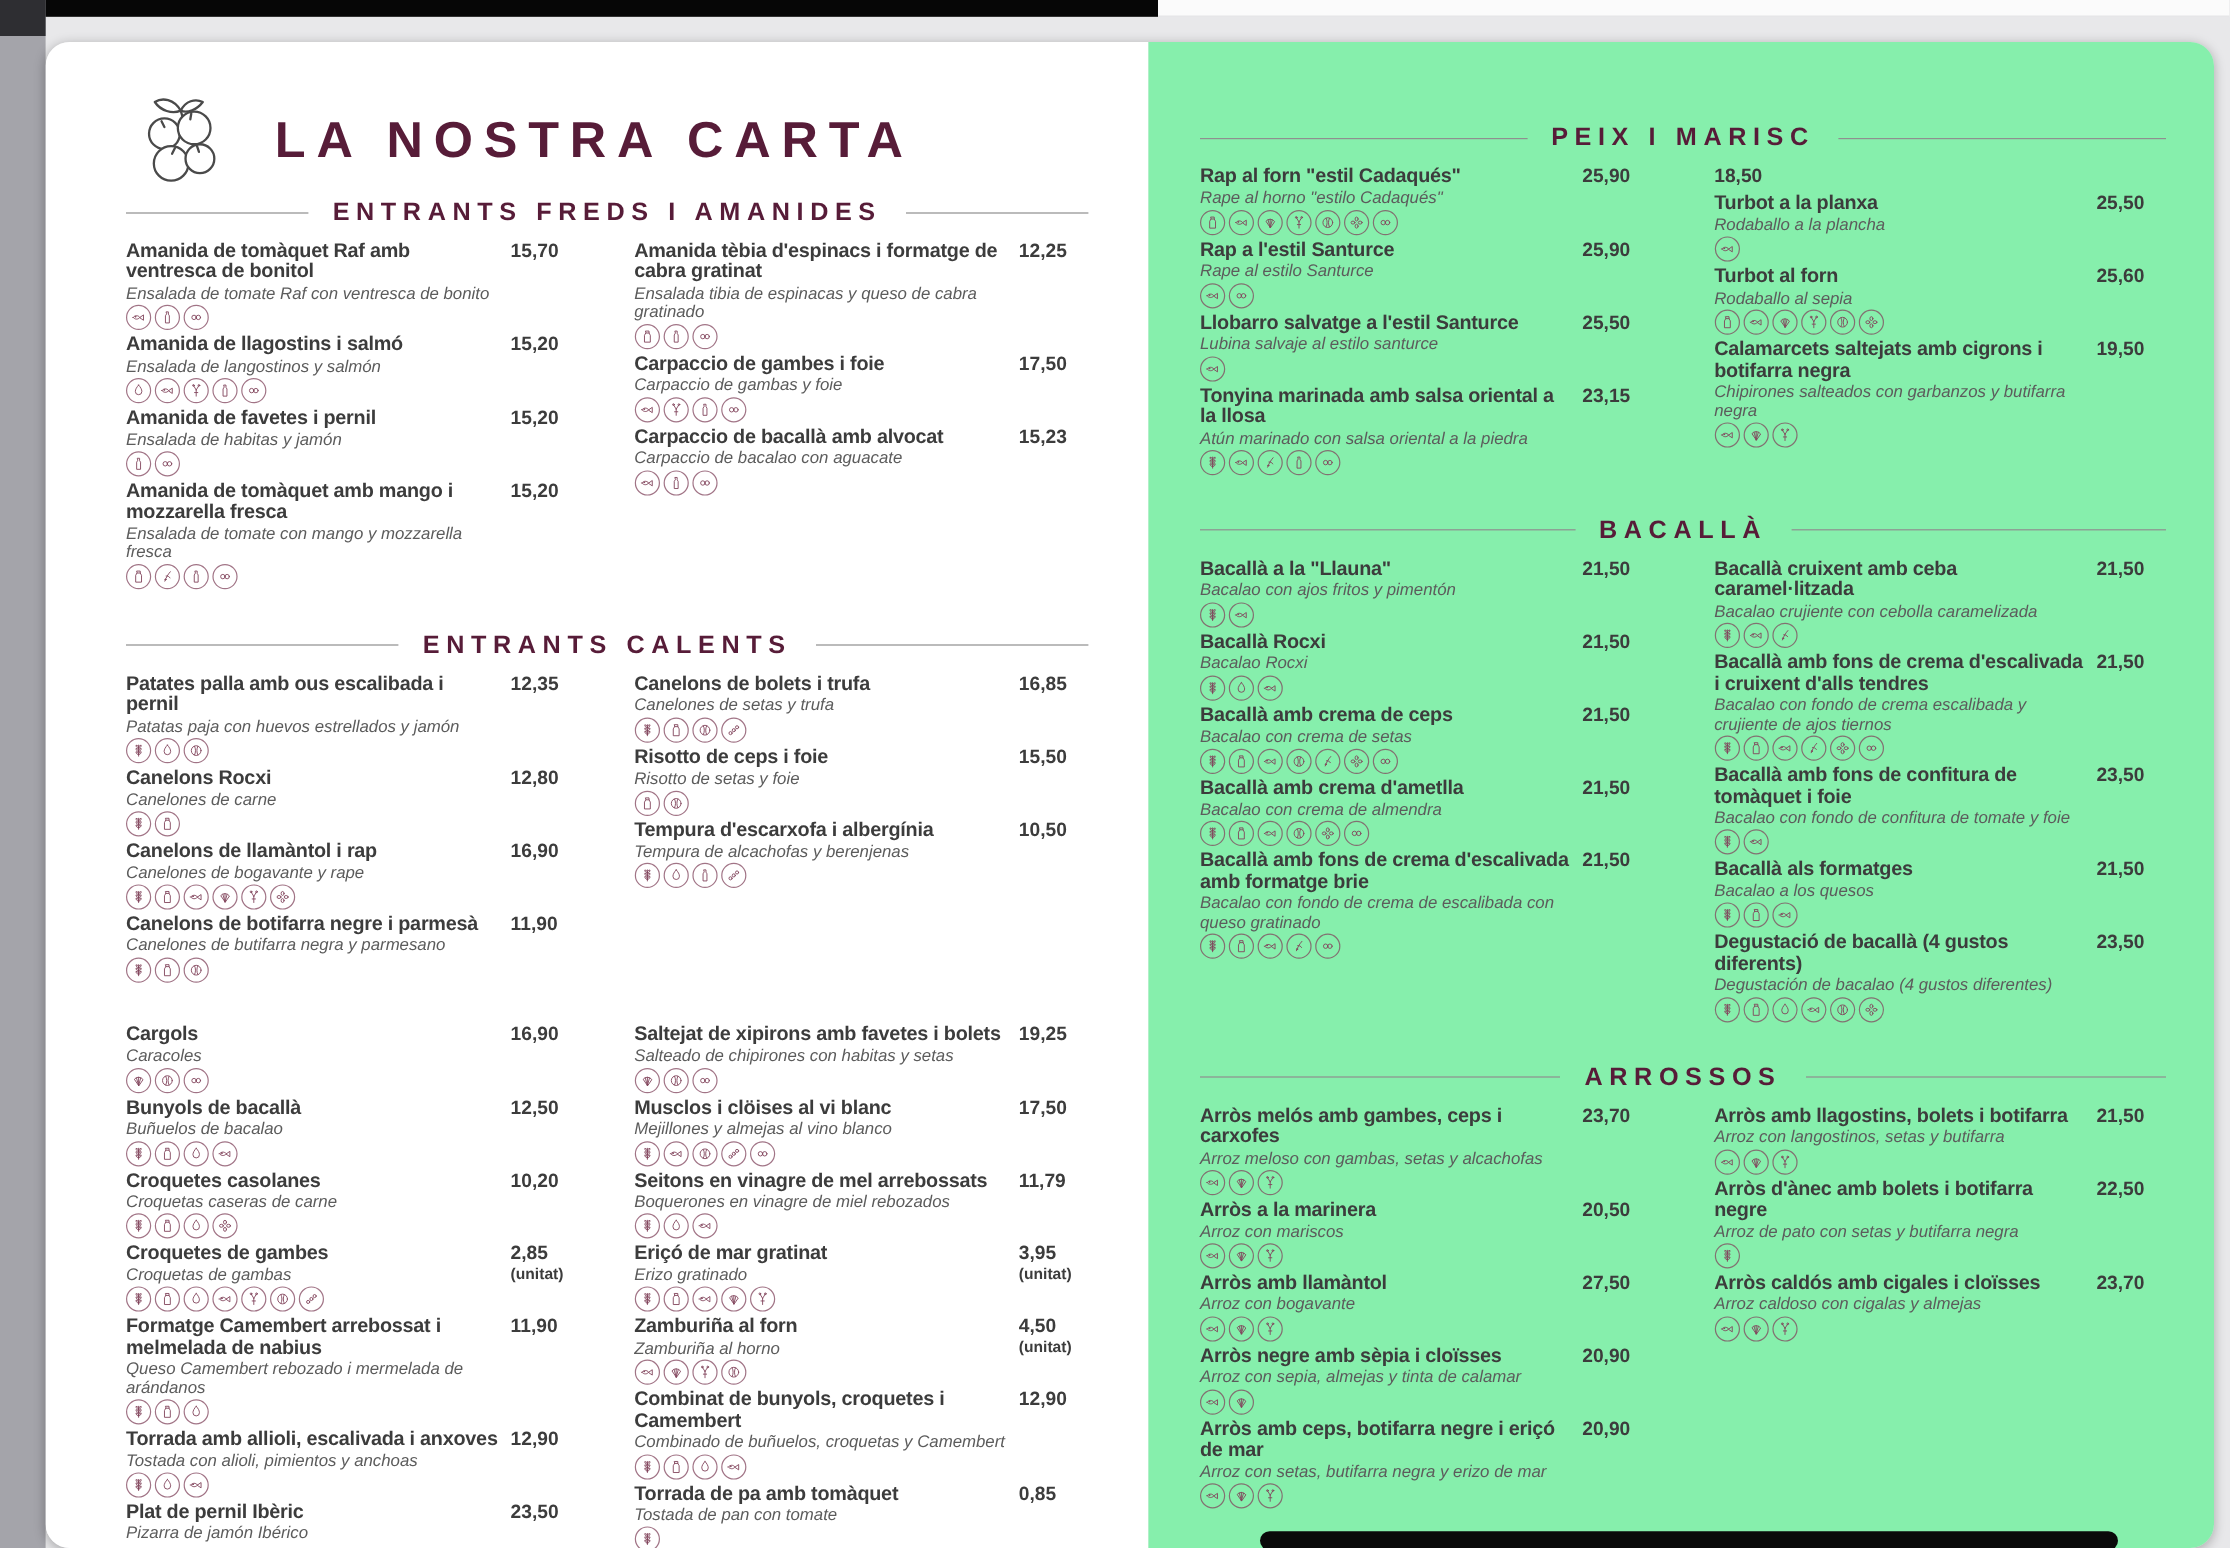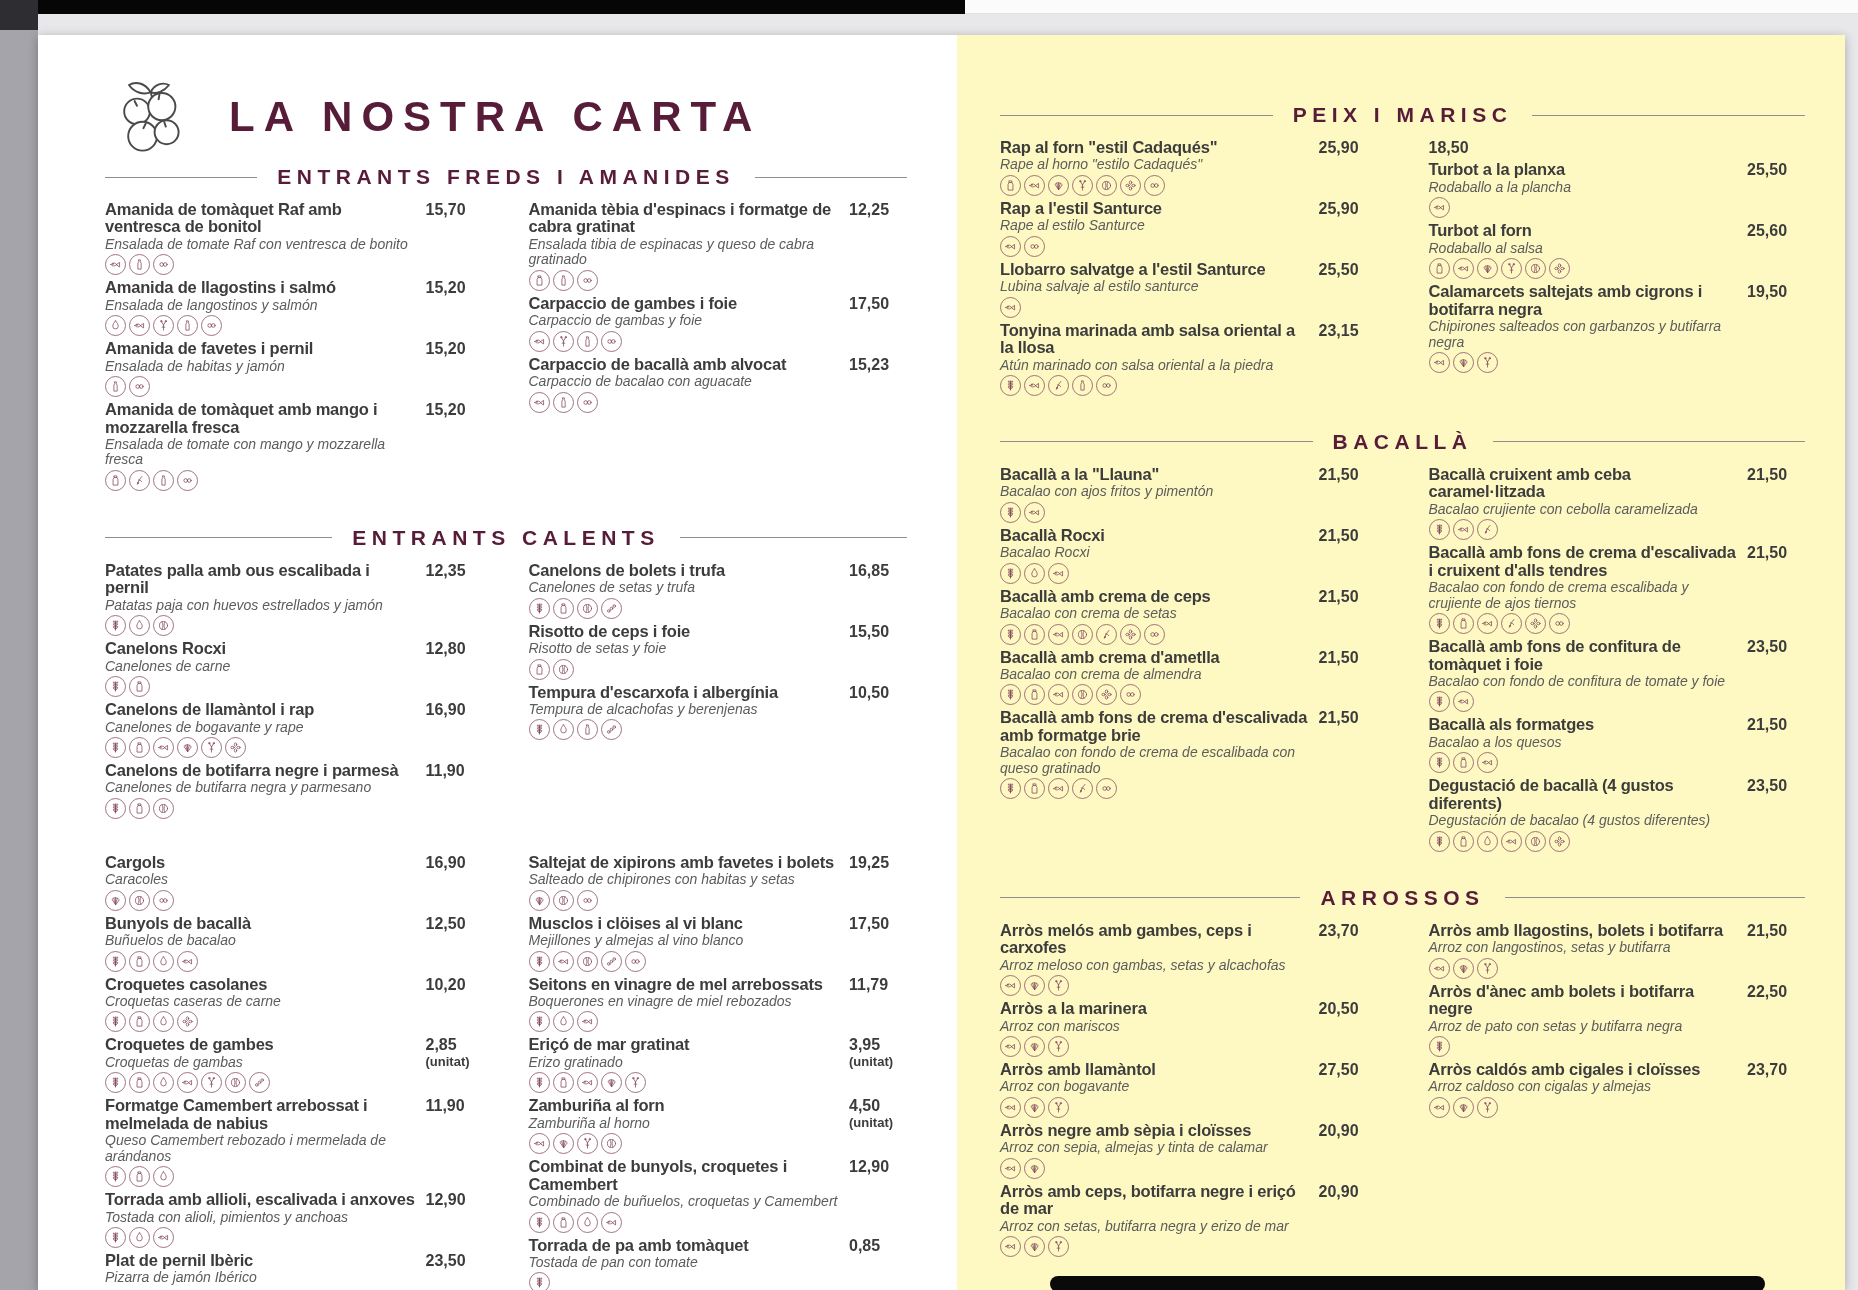--- a/index.html
+++ b/index.html
@@ -14,25 +14,25 @@
     background:#e8e8ea;
     font-family:"Liberation Sans", sans-serif;
   }
   #stage{position:relative;width:1858px;height:1290px;}
   .left-strip{position:absolute;left:0;top:0;width:38px;height:1290px;background:#a4a4aa;}
   .left-strip-top{position:absolute;left:0;top:0;width:38px;height:30px;background:#2e2e32;}
   .top-bar-black{position:absolute;left:38px;top:0;width:927px;height:14px;background:#060606;}
   .top-bar-light{position:absolute;left:965px;top:0;width:893px;height:14px;background:#fbfbfb;border-bottom:1px solid #e2e2e4;box-sizing:border-box;}
   .spread{
     position:absolute;left:38px;top:35px;width:1807px;height:1255px;
-    display:flex;box-shadow:0 2px 10px rgba(0,0,0,.28);overflow:hidden;
+    display:flex;box-shadow:0 2px 10px rgba(0,0,0,.28);overflow:hidden;border-radius:20px;
   }
   .page{box-sizing:border-box;overflow:hidden;}
   .page-left{width:919px;background:#ffffff;padding:36px 50px 0 67px;}
-  .page-right{width:888px;background:#fef9c3;padding:68px 40px 16px 43px;}
+  .page-right{width:888px;background:#86efac;padding:68px 40px 16px 43px;}
 
   .brand{display:flex;align-items:center;gap:36px;height:92px;margin:0 0 2px 8px;}
   .logo svg{width:80px;height:88px;display:block;}
   .title{
     font-size:42px;font-weight:bold;letter-spacing:9px;color:var(--maroon);
     margin:0;white-space:nowrap;
   }
 
   .sec-head{display:flex;align-items:center;gap:20px;}
   .menu-section + .menu-section{margin-top:31px;}
@@ -1300,21 +1300,21 @@
     </div>
     <div class="item-price-wrap">
       <span class="item-price">25,50</span>
 
     </div>
   </div>
 
   <div class="item">
     <div class="item-main">
       <div class="item-name">Turbot al forn</div>
-      <div class="item-sub">Rodaballo al salsa</div>
+      <div class="item-sub">Rodaballo al sepia</div>
       <div class="item-icons">
                       <span class="allergen">
                         <svg viewBox="0 0 24 24">
                           <path d="M9.5 3.5h5v3l2 3.5v10.5h-9V10l2-3.5Z"></path>
                           <path d="M9.5 6.5h5"></path>
                         </svg>
                       </span>
                       <span class="allergen">
                         <svg viewBox="0 0 24 24">
                           <path d="M3.5 12c3-3.6 7.5-3.6 10.5 0-3 3.6-7.5 3.6-10.5 0Z"></path>

